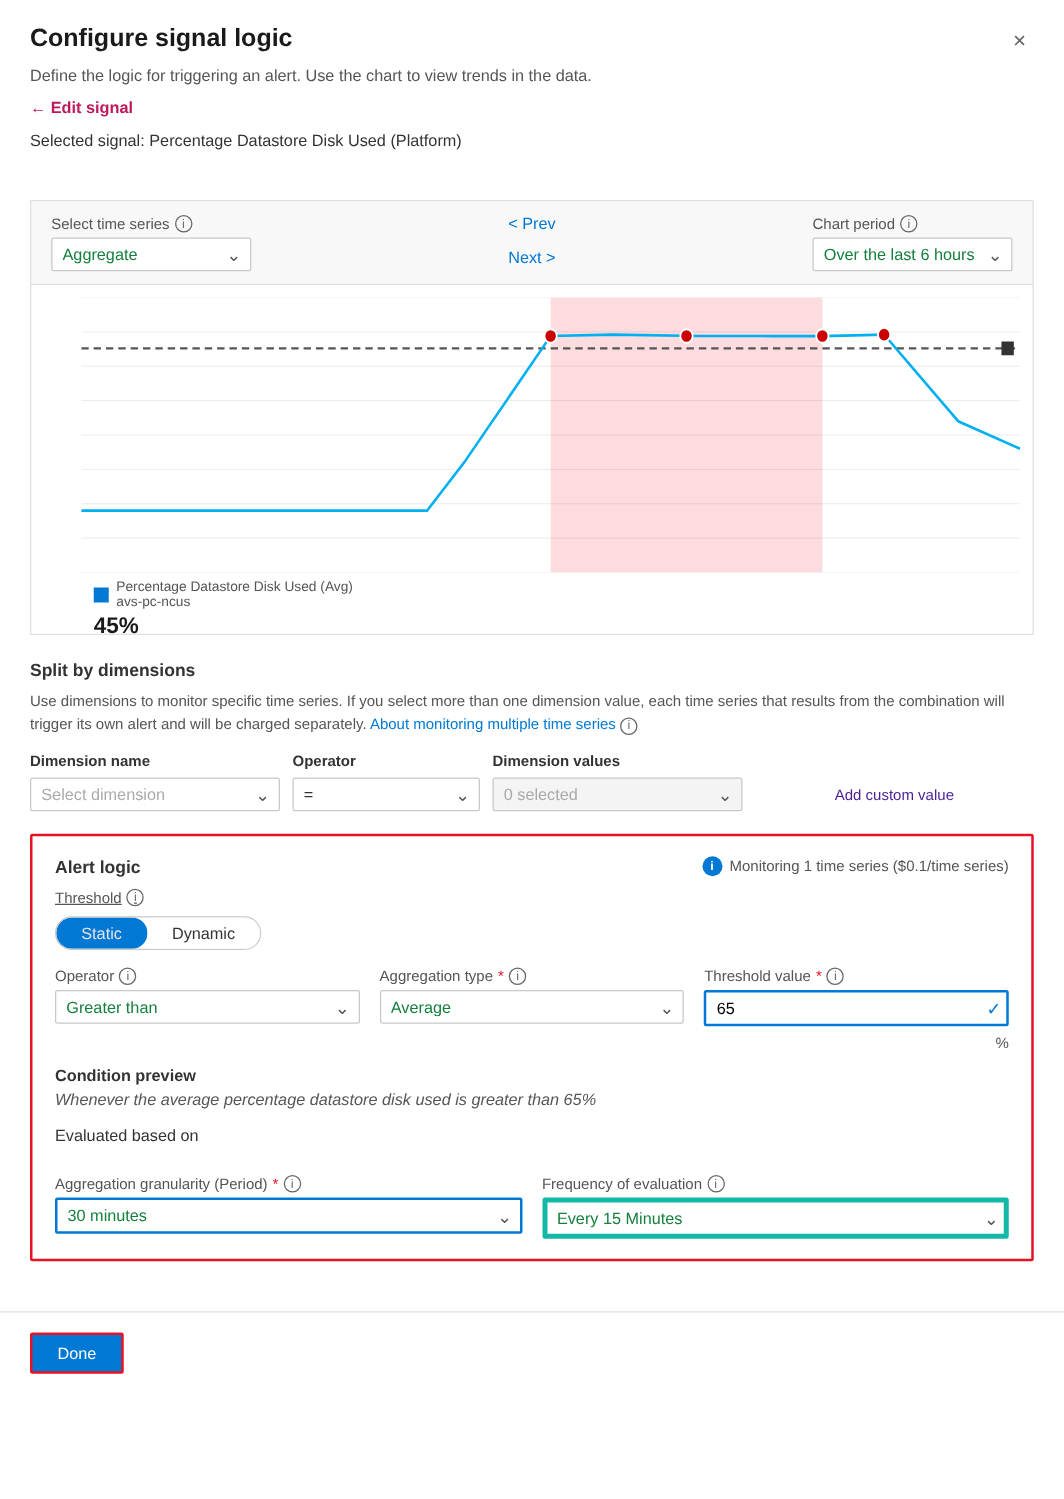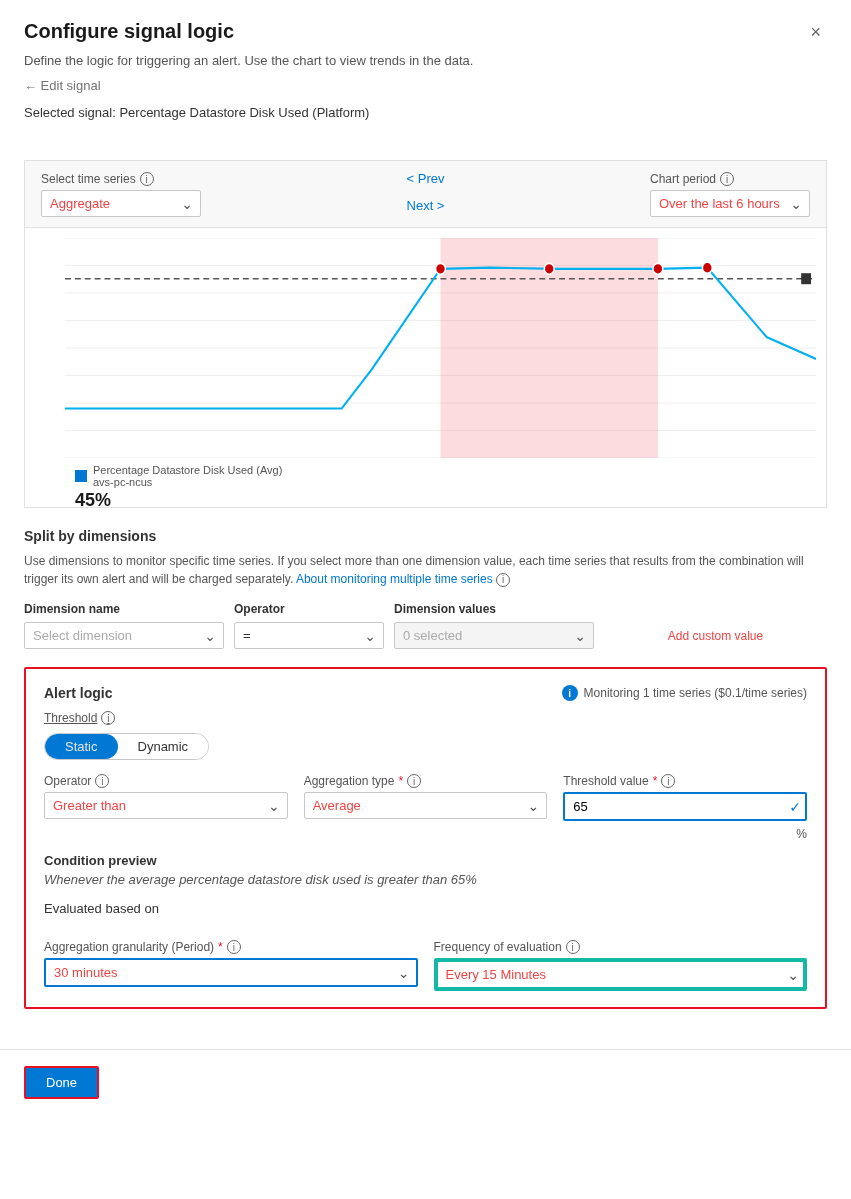--- a/index.html
+++ b/index.html
@@ -34,27 +34,28 @@
       cursor: pointer;
       color: #666;
       padding: 2px 6px;
     }
     .subtitle {
       color: #555;
       font-size: 13px;
       margin-bottom: 10px;
     }
     .edit-signal-link {
-      color: #737373;
+      color: #be185d;
       text-decoration: none;
       font-size: 13px;
       display: inline-flex;
       align-items: center;
       gap: 4px;
       margin-bottom: 12px;
+      font-weight: bold;
     }
     .selected-signal-label {
       font-weight: 600;
       font-size: 13px;
       margin-bottom: 14px;
     }
     .selected-signal-label span {
       font-weight: 400;
     }
     .chart-controls {
@@ -89,21 +90,21 @@
       border: 1px solid #666;
       font-size: 10px;
       color: #666;
       cursor: help;
     }
     .select-box {
       border: 1px solid #c8c8c8;
       background: #fff;
       padding: 5px 28px 5px 8px;
       font-size: 13px;
-      color: #ef4444;
+      color: #15803d;
       appearance: none;
       cursor: pointer;
       position: relative;
       min-width: 160px;
       border-radius: 2px;
     }
     .select-wrapper {
       position: relative;
       display: inline-block;
     }
@@ -367,21 +368,21 @@
     .done-btn {
       background: #0078d4;
       color: #fff;
       border: 2px solid #e81123;
       padding: 7px 20px;
       font-size: 13px;
       cursor: pointer;
       border-radius: 2px;
     }
     .add-custom-value {
-      color: #ef4444;
+      color: #4c1d95;
       font-size: 12px;
       cursor: pointer;
       background: none;
       border: none;
       padding: 0;
     }
     .select-box-disabled {
       background: #f4f4f4;
       color: #aaa;
     }

